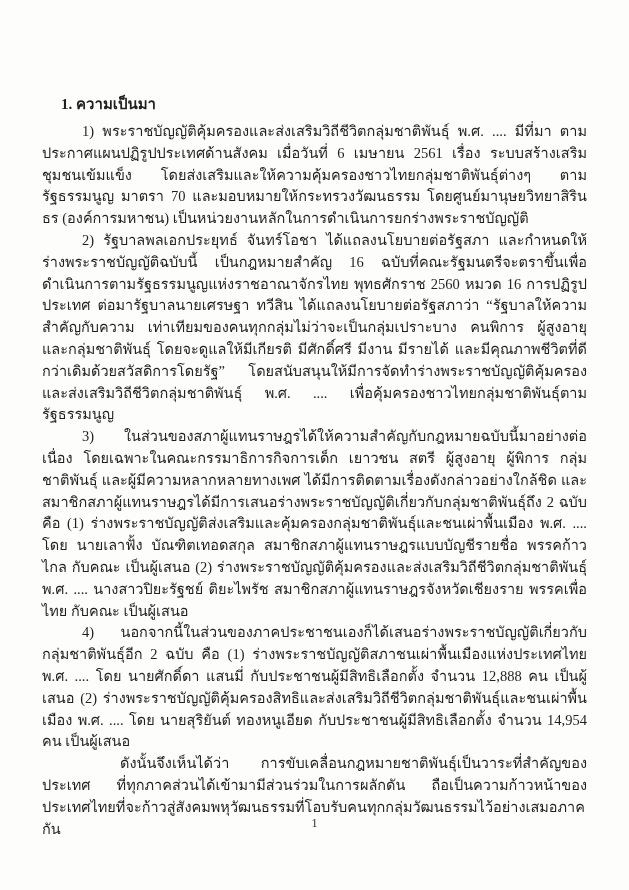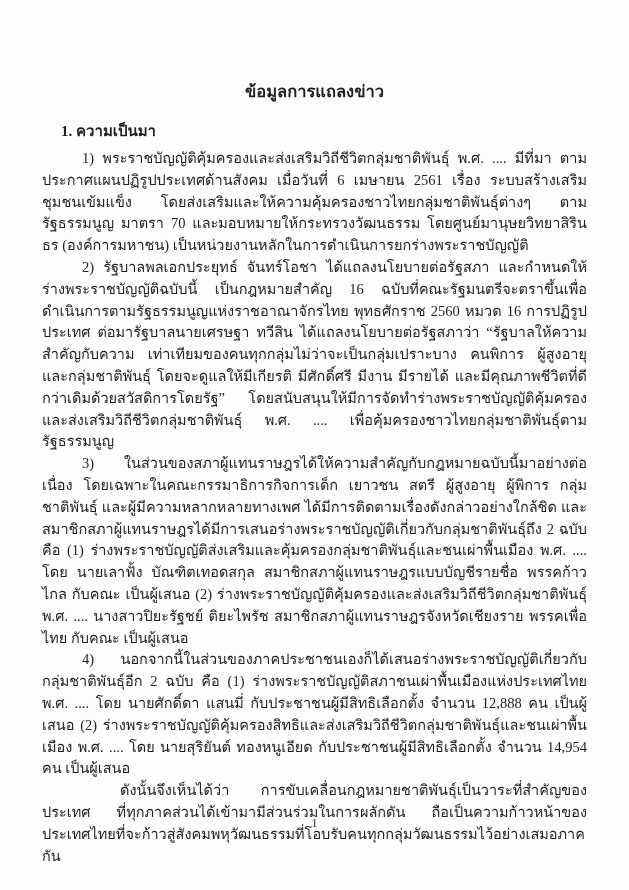--- a/index.html
+++ b/index.html
@@ -59,21 +59,20 @@
     font-size: 13px;
     color: #3a3a3a;
   }
 </style>
 </head>
 <body>
 
 <div class="page">
   <div class="content">
 
-    <div class="doc-title">ข้อมูลการแถลงข่าว</div>
 
 
     <h2 class="section-heading heading-1">1. ความเป็นมา</h2>
 
     <div class="body-block">
       <p class="para">1) พระราชบัญญัติคุ้มครองและส่งเสริมวิถีชีวิตกลุ่มชาติพันธุ์ พ.ศ. .... มีที่มา ตามประกาศแผนปฏิรูปประเทศด้านสังคม เมื่อวันที่ 6 เมษายน 2561 เรื่อง ระบบสร้างเสริมชุมชนเข้มแข็ง โดยส่งเสริมและให้ความคุ้มครองชาวไทยกลุ่มชาติพันธุ์ต่างๆ ตามรัฐธรรมนูญ มาตรา 70 และมอบหมายให้กระทรวงวัฒนธรรม โดยศูนย์มานุษยวิทยาสิรินธร (องค์การมหาชน) เป็นหน่วยงานหลักในการดำเนินการยกร่างพระราชบัญญัติ</p>
       <p class="para">2) รัฐบาลพลเอกประยุทธ์ จันทร์โอชา ได้แถลงนโยบายต่อรัฐสภา และกำหนดให้ร่างพระราชบัญญัติฉบับนี้ เป็นกฎหมายสำคัญ 16 ฉบับที่คณะรัฐมนตรีจะตราขึ้นเพื่อดำเนินการตามรัฐธรรมนูญแห่งราชอาณาจักรไทย พุทธศักราช 2560 หมวด 16 การปฏิรูปประเทศ ต่อมารัฐบาลนายเศรษฐา ทวีสิน ได้แถลงนโยบายต่อรัฐสภาว่า “รัฐบาลให้ความสำคัญกับความ เท่าเทียมของคนทุกกลุ่มไม่ว่าจะเป็นกลุ่มเปราะบาง คนพิการ ผู้สูงอายุ และกลุ่มชาติพันธุ์ โดยจะดูแลให้มีเกียรติ มีศักดิ์ศรี มีงาน มีรายได้ และมีคุณภาพชีวิตที่ดีกว่าเดิมด้วยสวัสดิการโดยรัฐ” โดยสนับสนุนให้มีการจัดทำร่างพระราชบัญญัติคุ้มครองและส่งเสริมวิถีชีวิตกลุ่มชาติพันธุ์ พ.ศ. .... เพื่อคุ้มครองชาวไทยกลุ่มชาติพันธุ์ตามรัฐธรรมนูญ</p>
       <p class="para">3) ในส่วนของสภาผู้แทนราษฎรได้ให้ความสำคัญกับกฎหมายฉบับนี้มาอย่างต่อเนื่อง โดยเฉพาะในคณะกรรมาธิการกิจการเด็ก เยาวชน สตรี ผู้สูงอายุ ผู้พิการ กลุ่มชาติพันธุ์ และผู้มีความหลากหลายทางเพศ ได้มีการติดตามเรื่องดังกล่าวอย่างใกล้ชิด และสมาชิกสภาผู้แทนราษฎรได้มีการเสนอร่างพระราชบัญญัติเกี่ยวกับกลุ่มชาติพันธุ์ถึง 2 ฉบับ คือ (1) ร่างพระราชบัญญัติส่งเสริมและคุ้มครองกลุ่มชาติพันธุ์และชนเผ่าพื้นเมือง พ.ศ. .... โดย นายเลาฟั้ง บัณฑิตเทอดสกุล สมาชิกสภาผู้แทนราษฎรแบบบัญชีรายชื่อ พรรคก้าวไกล กับคณะ เป็นผู้เสนอ (2) ร่างพระราชบัญญัติคุ้มครองและส่งเสริมวิถีชีวิตกลุ่มชาติพันธุ์ พ.ศ. .... นางสาวปิยะรัฐชย์ ติยะไพรัช สมาชิกสภาผู้แทนราษฎรจังหวัดเชียงราย พรรคเพื่อไทย กับคณะ เป็นผู้เสนอ</p>
       <p class="para">4) นอกจากนี้ในส่วนของภาคประชาชนเองก็ได้เสนอร่างพระราชบัญญัติเกี่ยวกับกลุ่มชาติพันธุ์อีก 2 ฉบับ คือ (1) ร่างพระราชบัญญัติสภาชนเผ่าพื้นเมืองแห่งประเทศไทย พ.ศ. .... โดย นายศักดิ์ดา แสนมี่ กับประชาชนผู้มีสิทธิเลือกตั้ง จำนวน 12,888 คน เป็นผู้เสนอ (2) ร่างพระราชบัญญัติคุ้มครองสิทธิและส่งเสริมวิถีชีวิตกลุ่มชาติพันธุ์และชนเผ่าพื้นเมือง พ.ศ. .... โดย นายสุริยันต์ ทองหนูเอียด กับประชาชนผู้มีสิทธิเลือกตั้ง จำนวน 14,954 คน เป็นผู้เสนอ</p>
       <p class="para conclusion">ดังนั้นจึงเห็นได้ว่า การขับเคลื่อนกฎหมายชาติพันธุ์เป็นวาระที่สำคัญของประเทศ ที่ทุกภาคส่วนได้เข้ามามีส่วนร่วมในการผลักดัน ถือเป็นความก้าวหน้าของประเทศไทยที่จะก้าวสู่สังคมพหุวัฒนธรรมที่โอบรับคนทุกกลุ่มวัฒนธรรมไว้อย่างเสมอภาคกัน</p>

